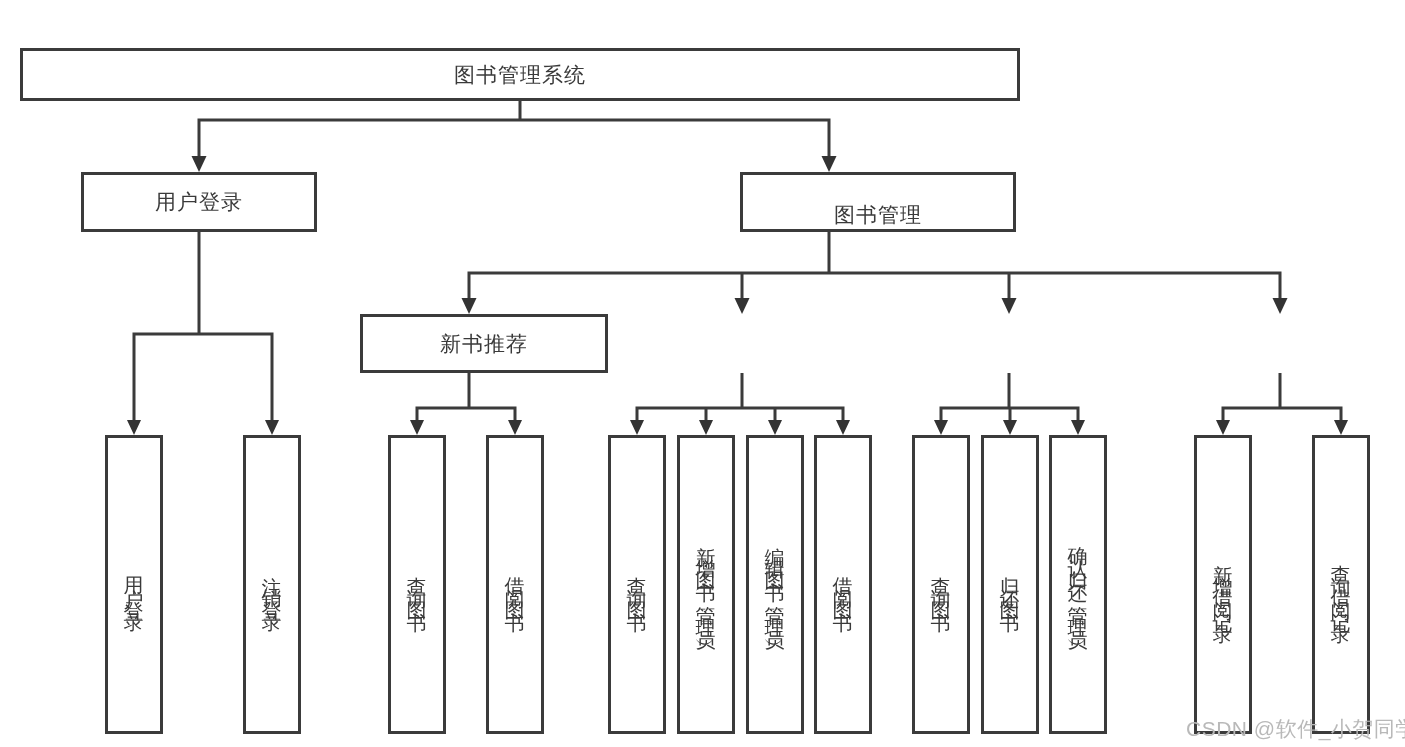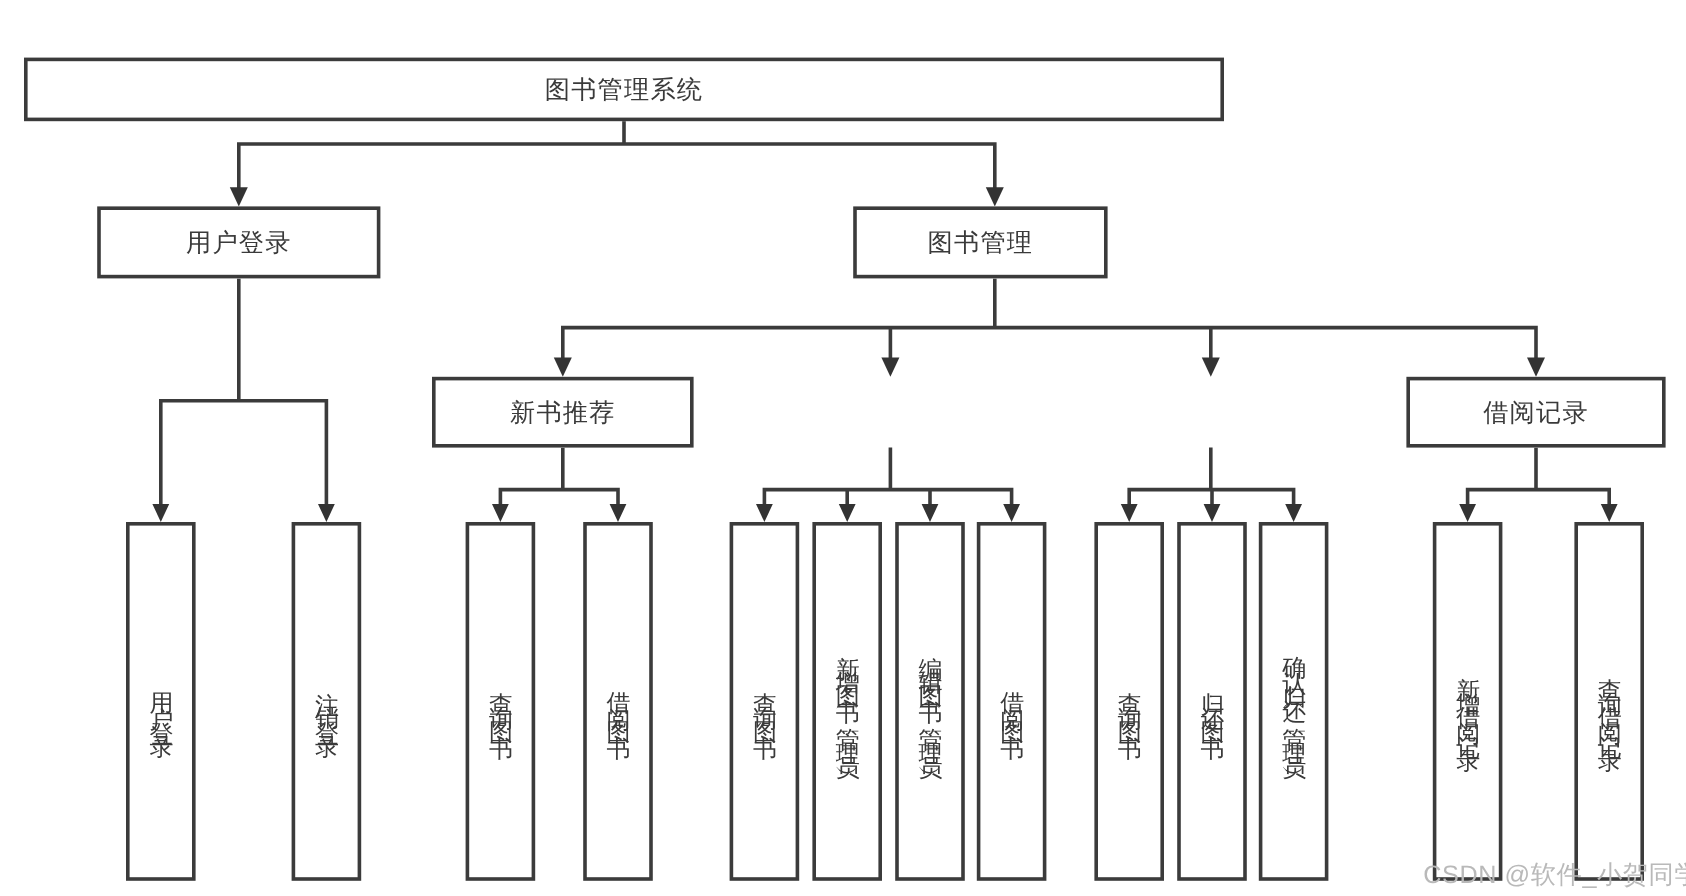--- a/index.html
+++ b/index.html
@@ -122,29 +122,26 @@
     </g>
   </svg>
 
   <div class="hbox" style="left:20px; top:14px; width:1000px; height:53px;margin-top:34px;">
     <span>图书管理系统</span>
   </div>
 
   <div class="hbox" style="left:81px; top:172px; width:236px; height:60px;">
     <span>用户登录</span>
   </div>
-  <div class="hbox" style="left:711px; top:172px; width:212px; height:60px;">
+  <div class="hbox" style="left:740px; top:172px; width:276px; height:60px;align-items:flex-end;">
     <span>图书管理</span>
   </div>
 
-  <div class="hbox" style="left:360px; top:314px; width:218px; height:59px;text-align:right;">
+  <div class="hbox" style="left:360px; top:314px; width:248px; height:59px;text-align:right;">
     <span>新书推荐</span>
-  </div>
-  <div class="hbox" style="left:1172px; top:314px; width:216px; height:59px;">
-    <span>借阅记录</span>
   </div>
 
   <div class="vbox" style="left:105px;">
     <span class="vtext">用户登录</span>
   </div>
   <div class="vbox" style="left:243px;">
     <span class="vtext">注销登录</span>
   </div>
 
   <div class="vbox" style="left:388px;">

